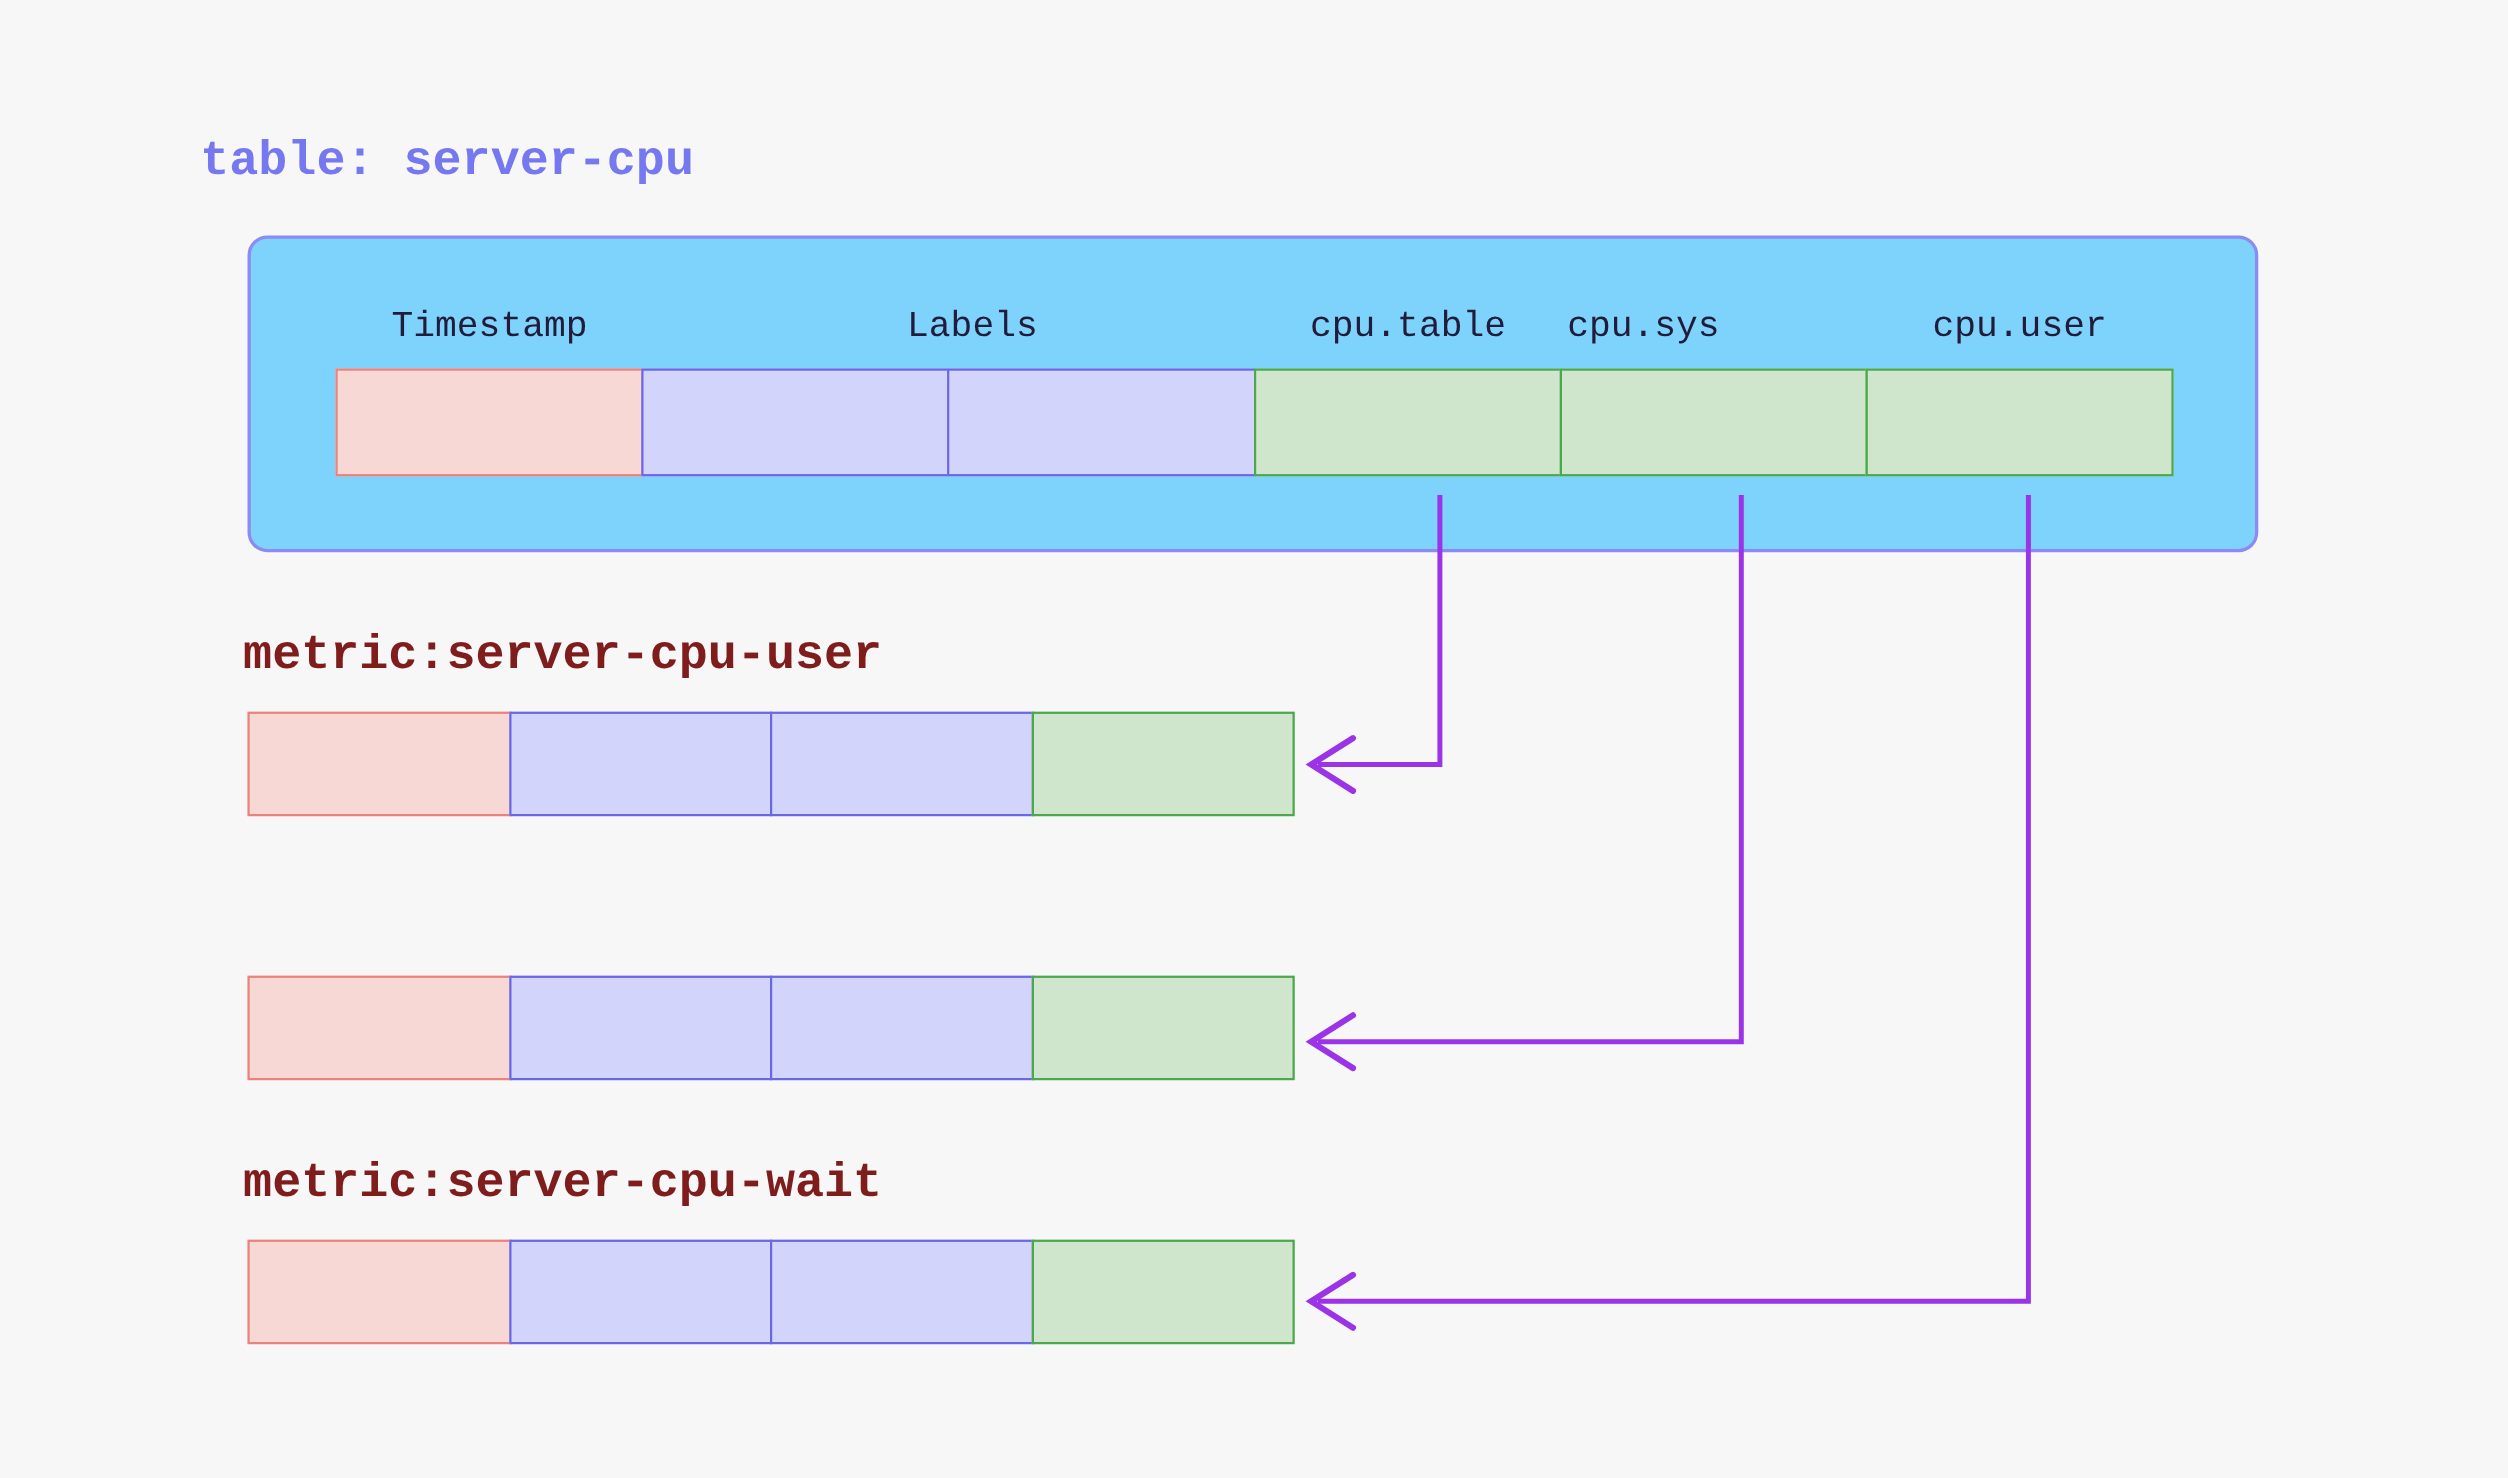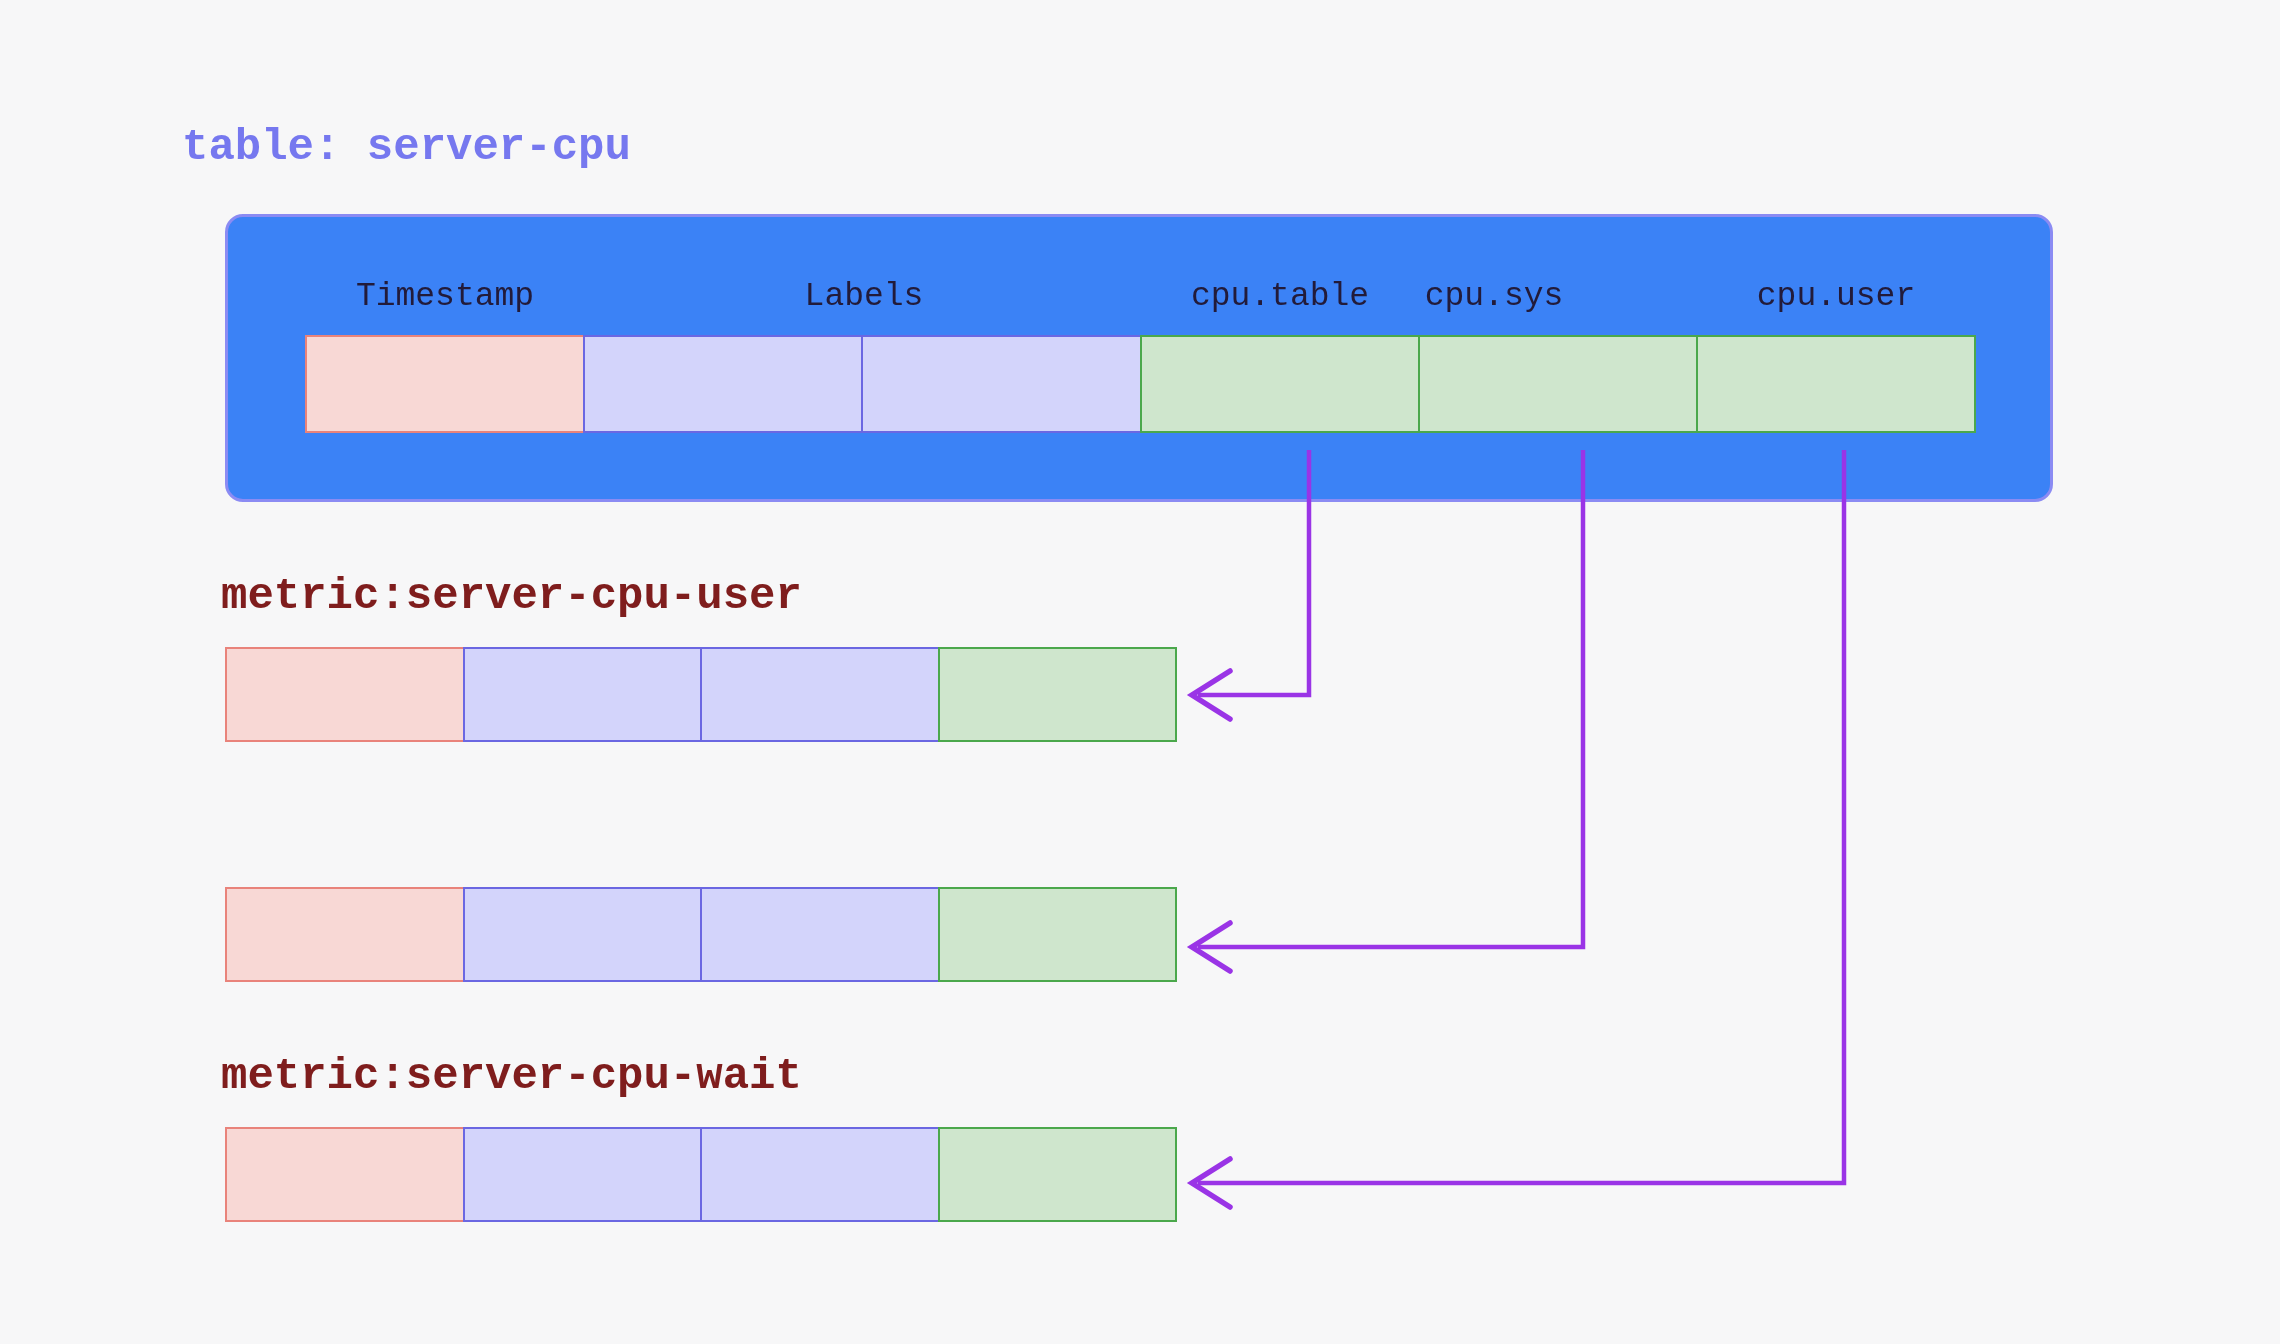--- a/index.html
+++ b/index.html
@@ -6,21 +6,21 @@
   .stage{
     position:relative;width:2082px;height:1344px;background:#f7f7f8;overflow:hidden;
     font-family:"Liberation Mono","DejaVu Sans Mono",monospace;
   }
   .diagram-title{
     position:absolute;left:182px;top:122px;
     font-size:44px;font-weight:bold;color:#7678ef;white-space:pre;letter-spacing:0;
   }
   .table-box{
     position:absolute;left:225px;top:214px;width:1828px;height:288px;
-    background:#3b82f6;border:3px solid #8b8bf3;border-radius:18px;box-sizing:border-box;
+    background:#7dd3fc;border:3px solid #8b8bf3;border-radius:18px;box-sizing:border-box;
   }
   .col-header{
     position:absolute;top:61px;transform:translateX(-50%);
     font-size:33px;font-weight:400;color:#221b3a;white-space:pre;
   }
   .table-row{
     position:absolute;left:77px;top:118px;width:1671px;height:98px;display:flex;
   }
   .metric-label{
     position:absolute;left:221px;
@@ -38,21 +38,21 @@
 </style>
 </head>
 <body>
 
 <div class="stage">
 
   <div class="diagram-title">table: server-cpu</div>
 
   <div class="table-box">
     <span class="col-header" style="left:217px">Timestamp</span>
-    <span class="col-header" style="left:636px">Labels</span>
+    <span class="col-header" style="left:656px">Labels</span>
     <span class="col-header" style="left:1052px">cpu.table</span>
     <span class="col-header" style="left:1266px">cpu.sys</span>
     <span class="col-header" style="left:1608px">cpu.user</span>
 
     <div class="table-row">
       <div class="cell cell-ts"></div>
       <div class="cell cell-lb"></div>
       <div class="cell cell-lb"></div>
       <div class="cell cell-fd"></div>
       <div class="cell cell-fd"></div>

